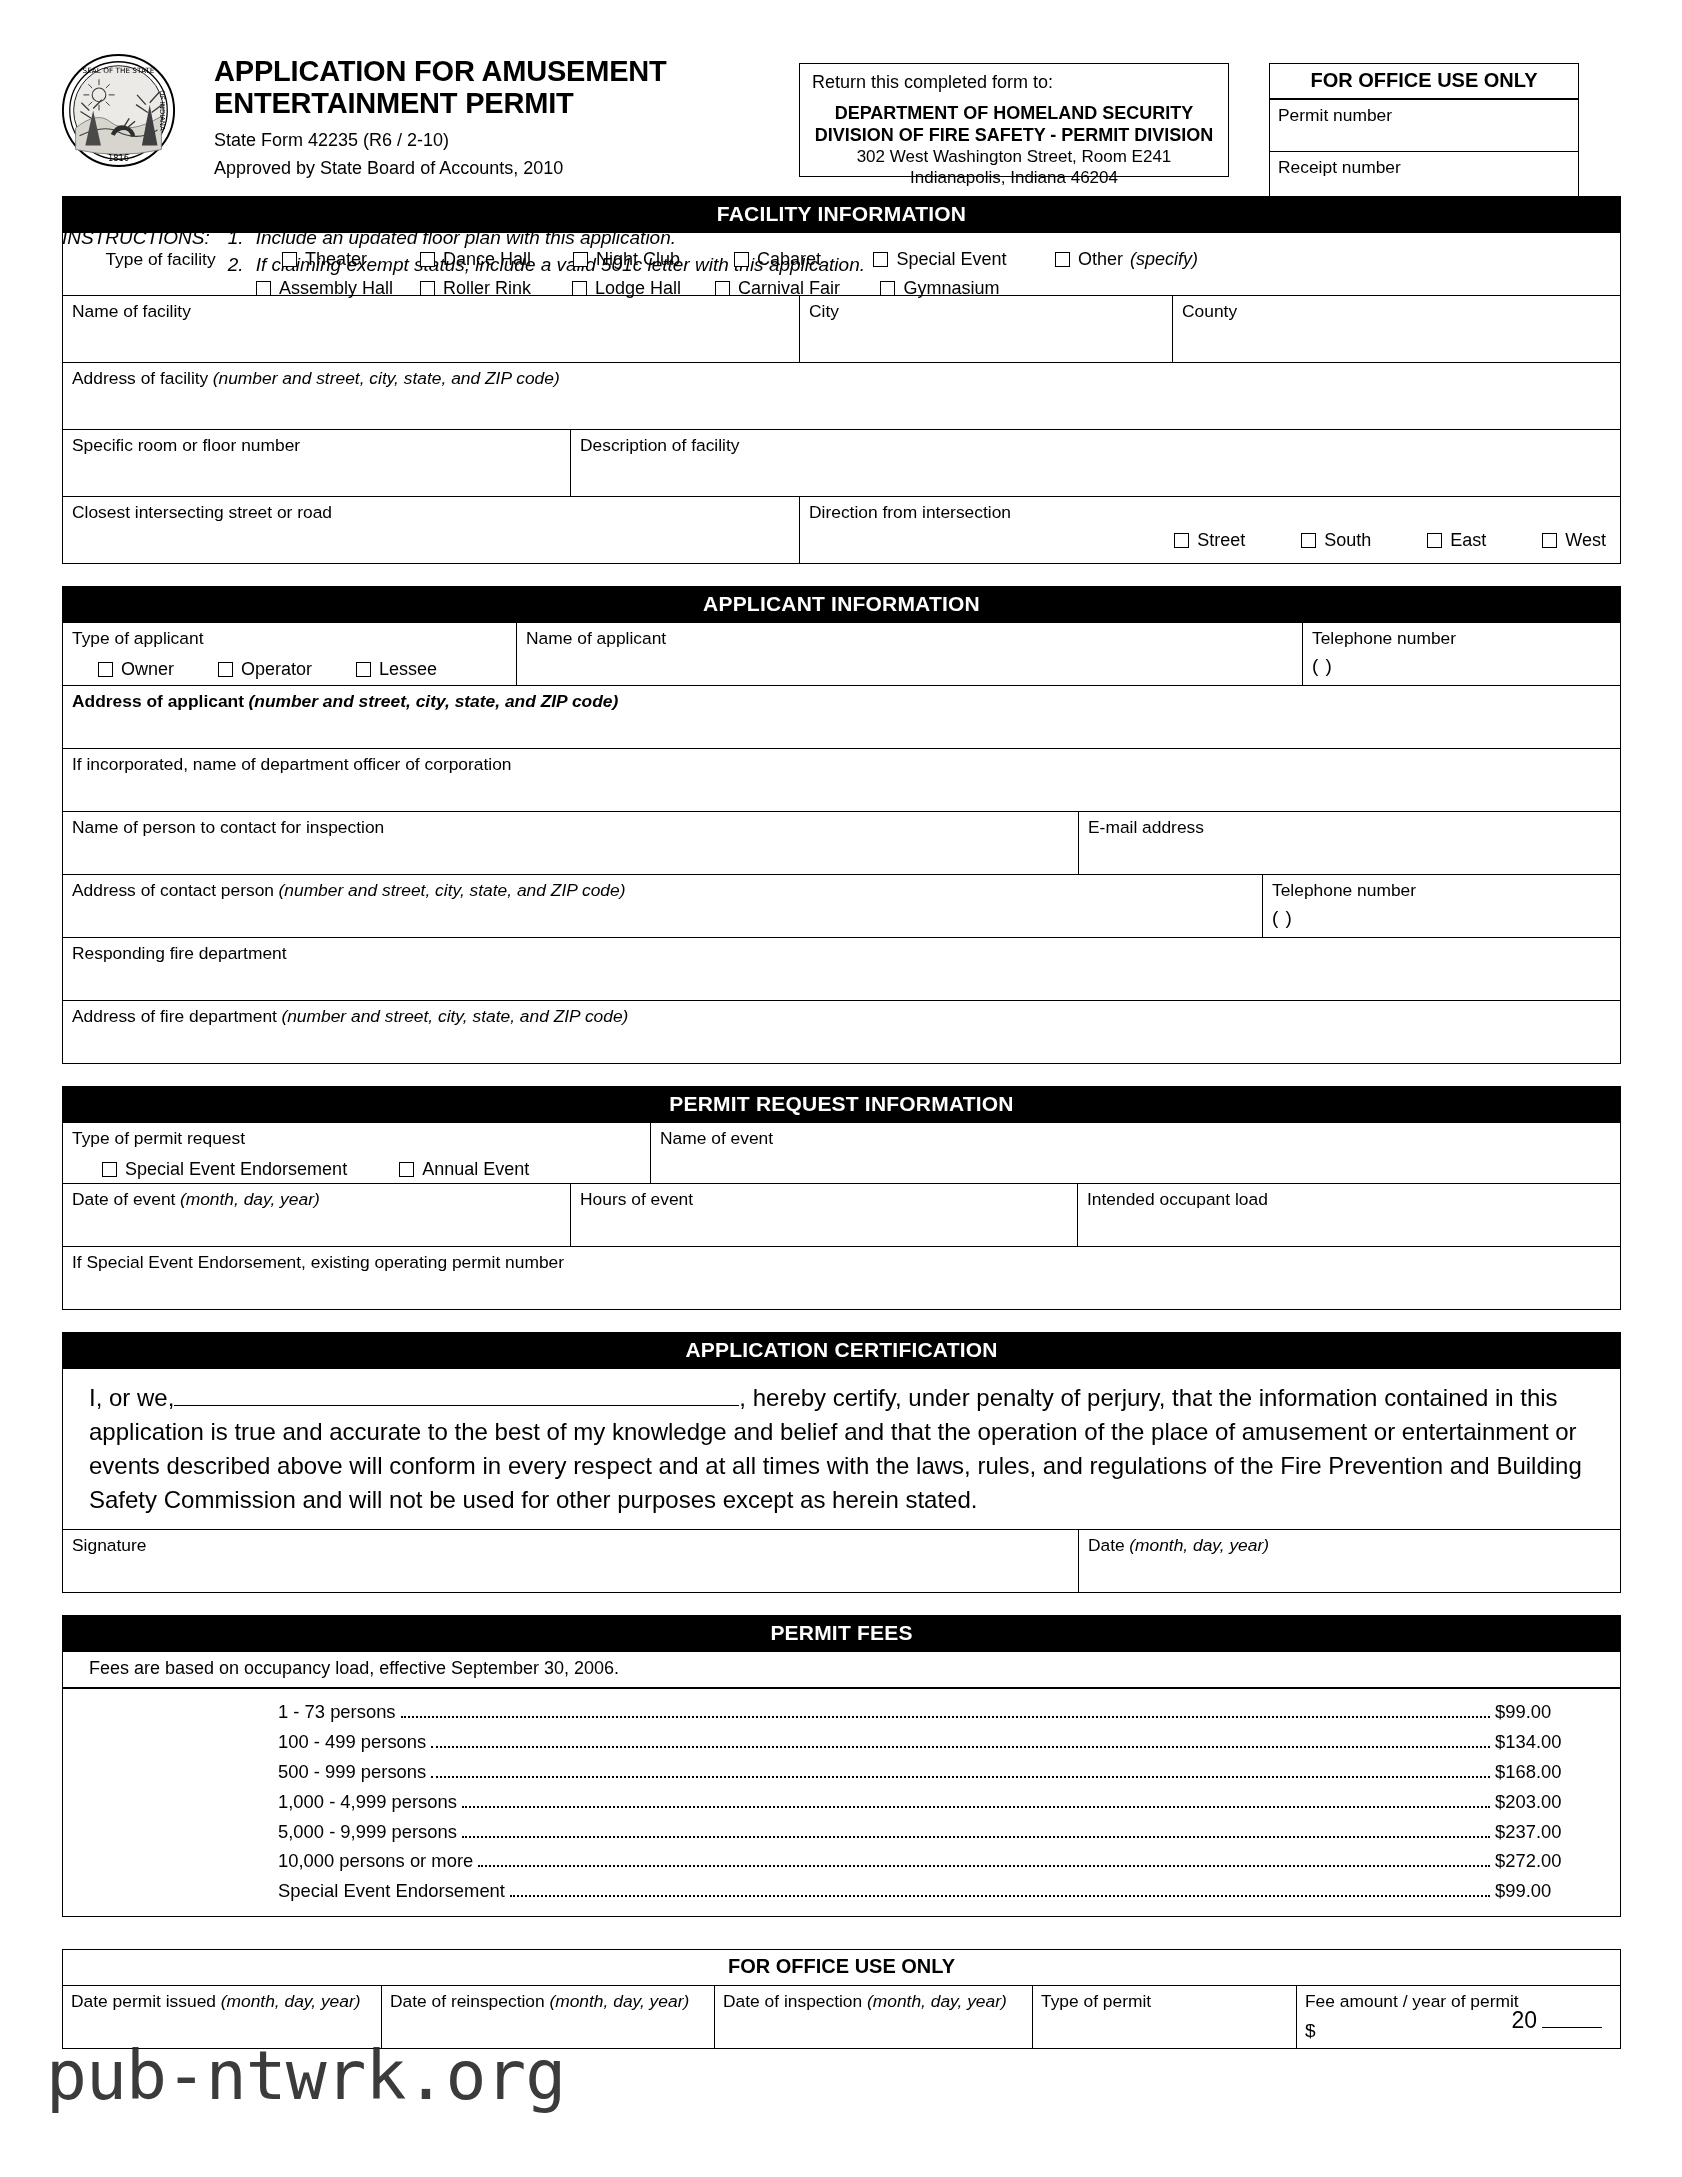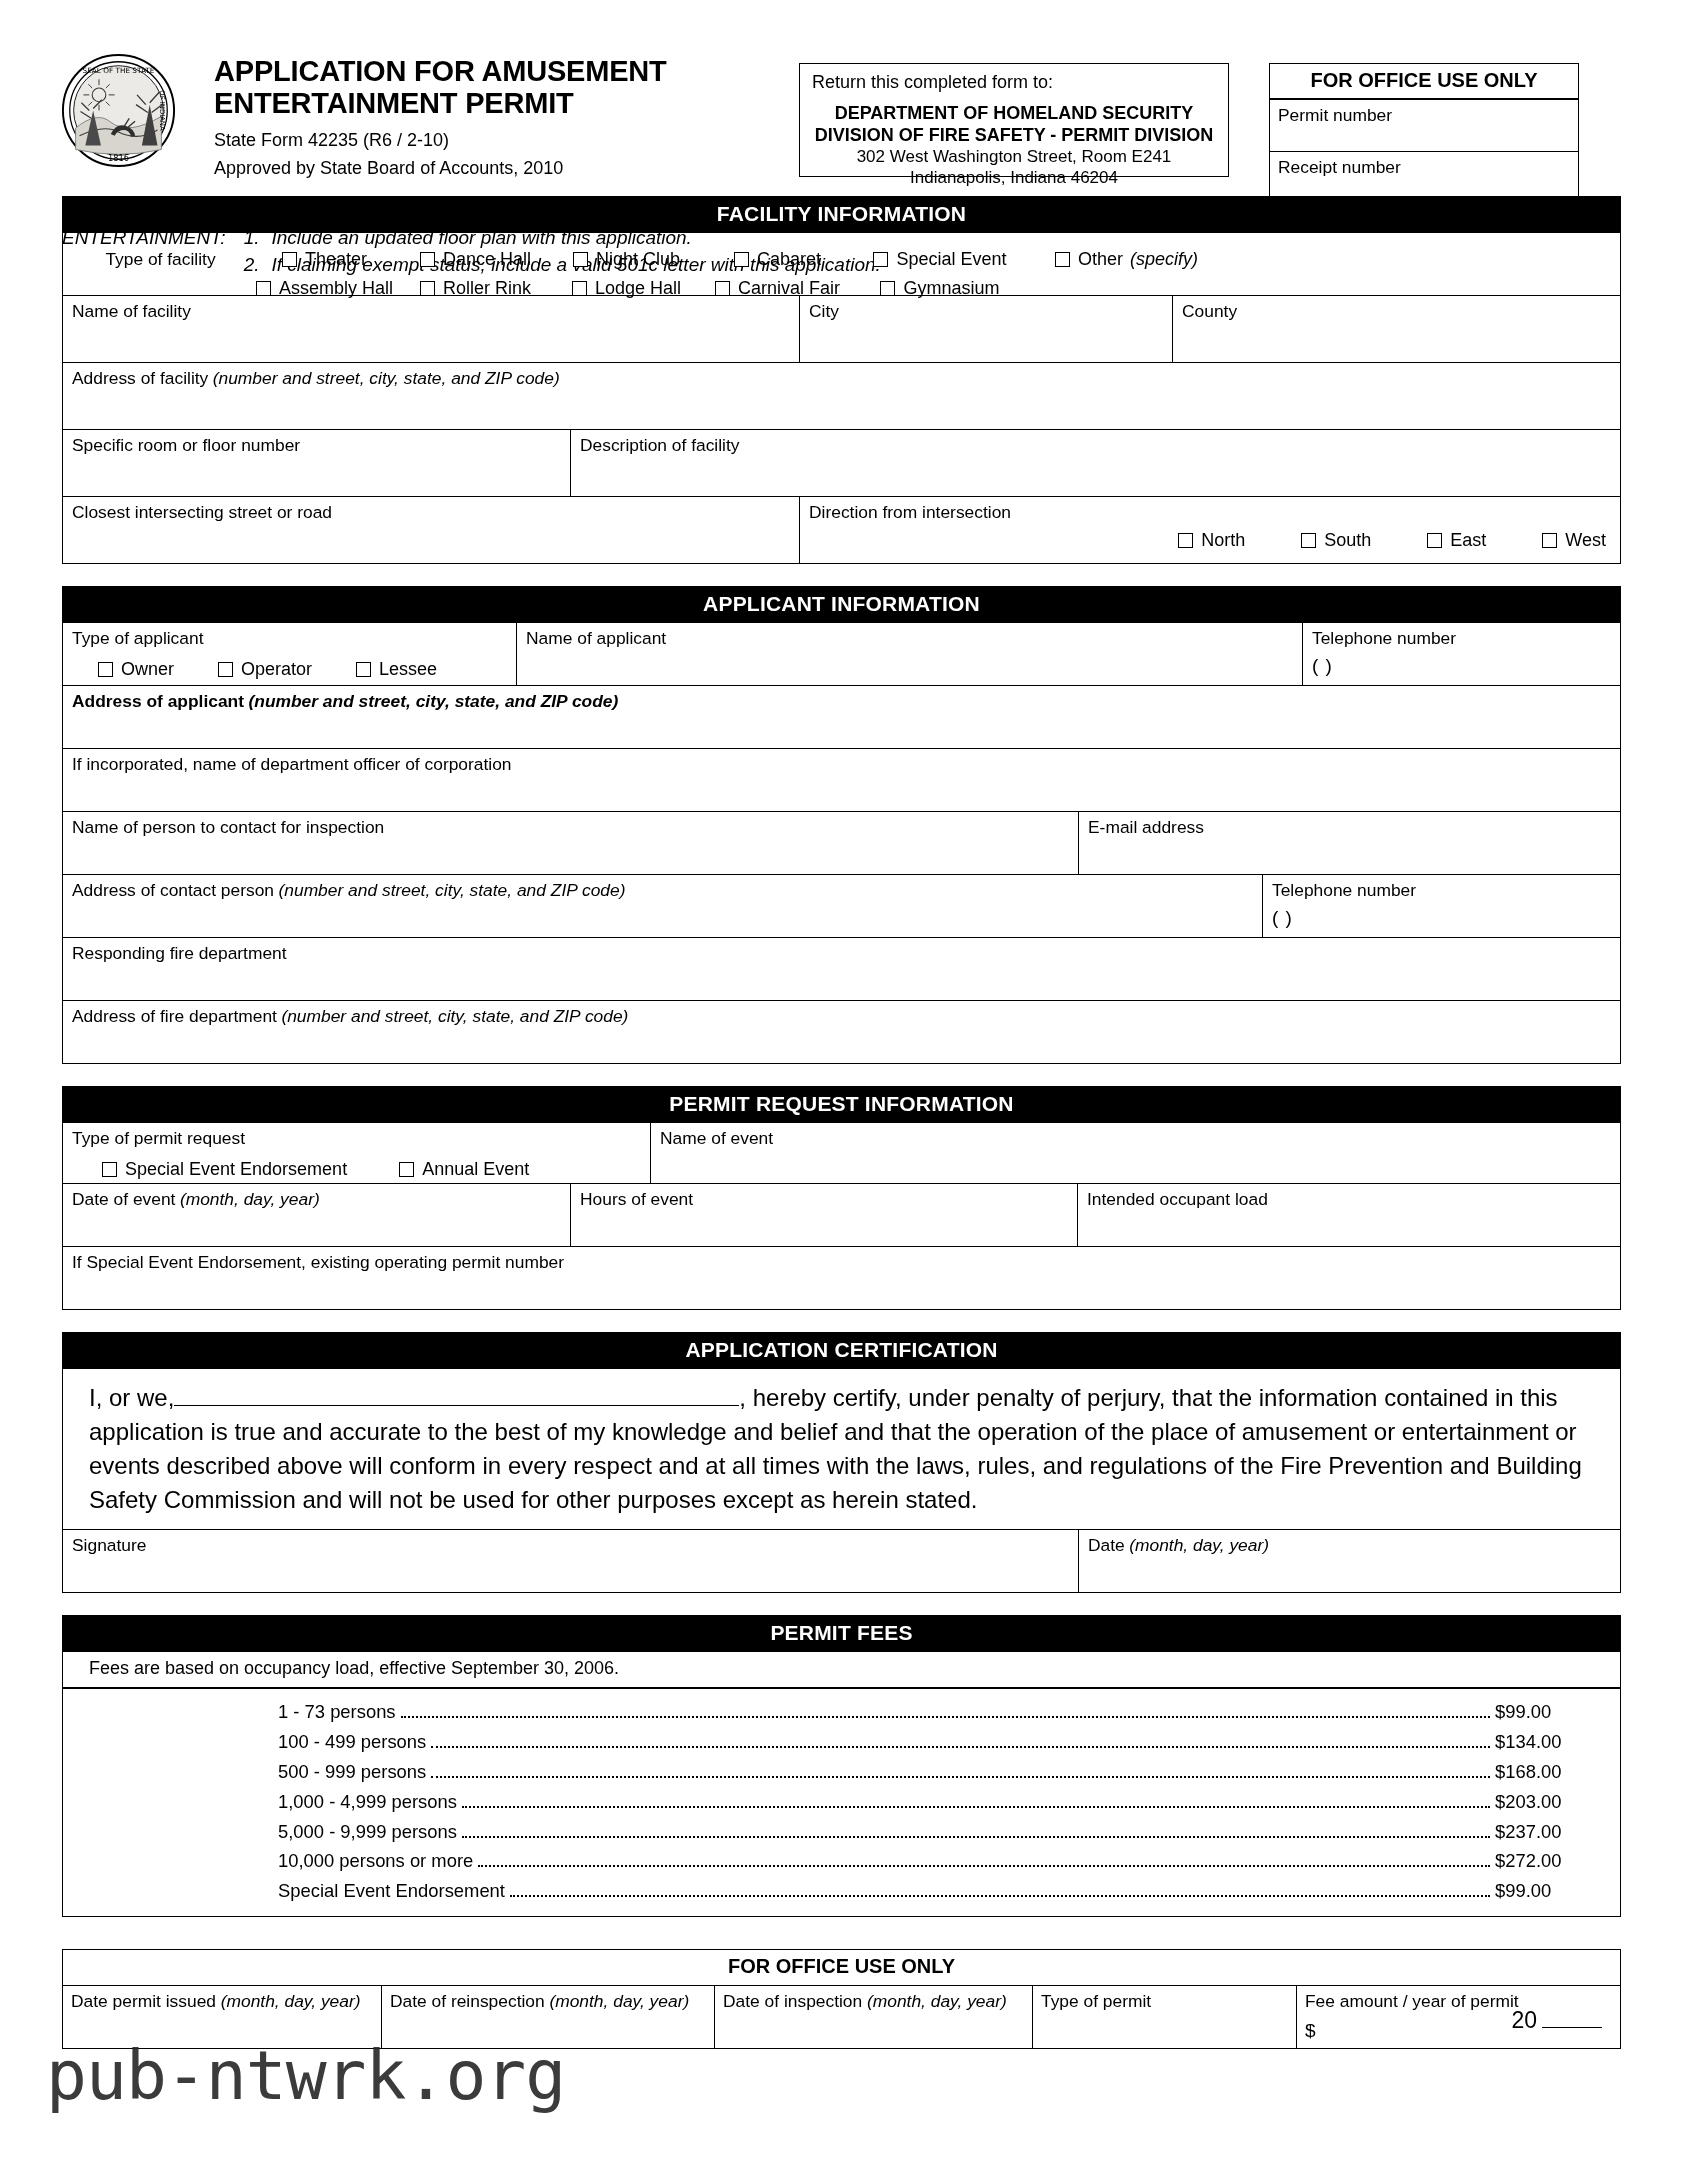--- a/index.html
+++ b/index.html
@@ -155,21 +155,21 @@
       </div>
       <div class="office-cell">
         <span class="lbl">Receipt number</span>
       </div>
     </div>
 
     <div class="instructions">
       <table>
         <tbody>
             <tr>
-          <td class="ins-label" rowspan="2">ENTERTAINMENT:</td>
+          <td class="ins-label" rowspan="2">INSTRUCTIONS:</td>
           <td class="ins-num">1.</td>
           <td>Include an updated floor plan with this application.</td>
         </tr>
         <tr>
           <td class="ins-num">2.</td>
           <td>If claiming exempt status, include a valid 501c letter with this application.</td>
         </tr>
       </tbody>
         </table>
     </div>
@@ -276,21 +276,21 @@
 
     <div class="row">
       <div class="cell h-tall" style="width:736px;">
         <span class="lbl">Closest intersecting street or road</span>
       </div>
       <div class="cell h-tall" style="flex:1;">
         <span class="lbl">Direction from intersection</span>
         <div class="dir-boxes">
           <div class="cbitem">
               <span class="cb"></span>
-              <span>North</span>
+              <span>Street</span>
             </div>
           <div class="cbitem">
               <span class="cb"></span>
               <span>South</span>
             </div>
           <div class="cbitem">
               <span class="cb"></span>
               <span>East</span>
             </div>
           <div class="cbitem">

